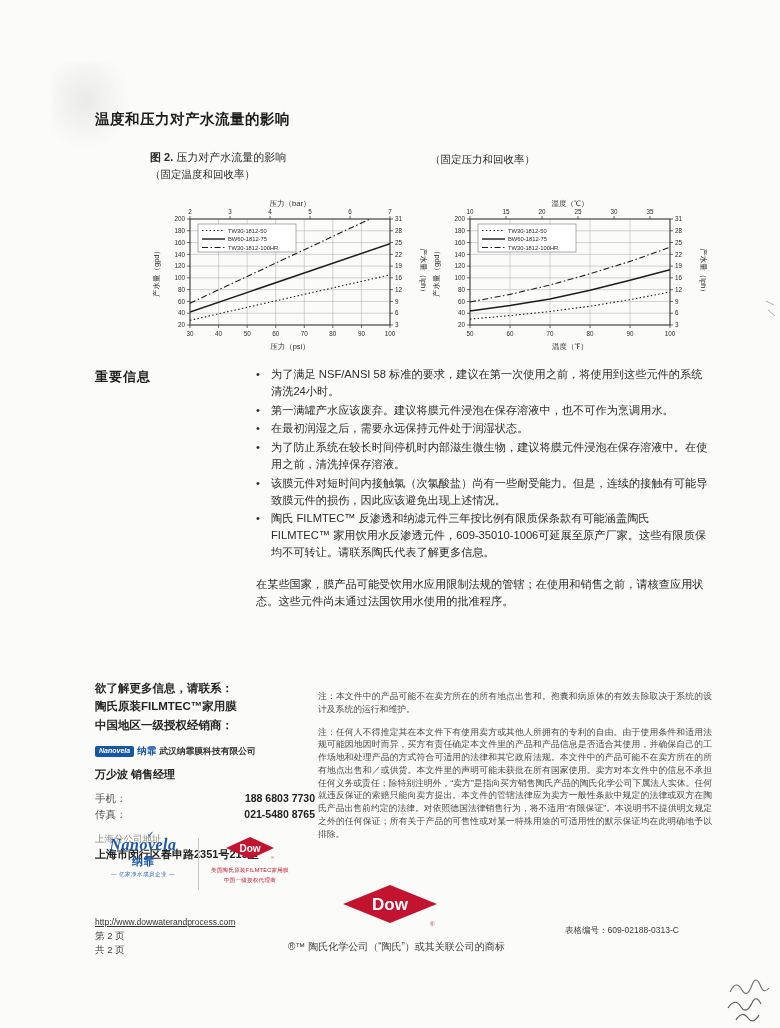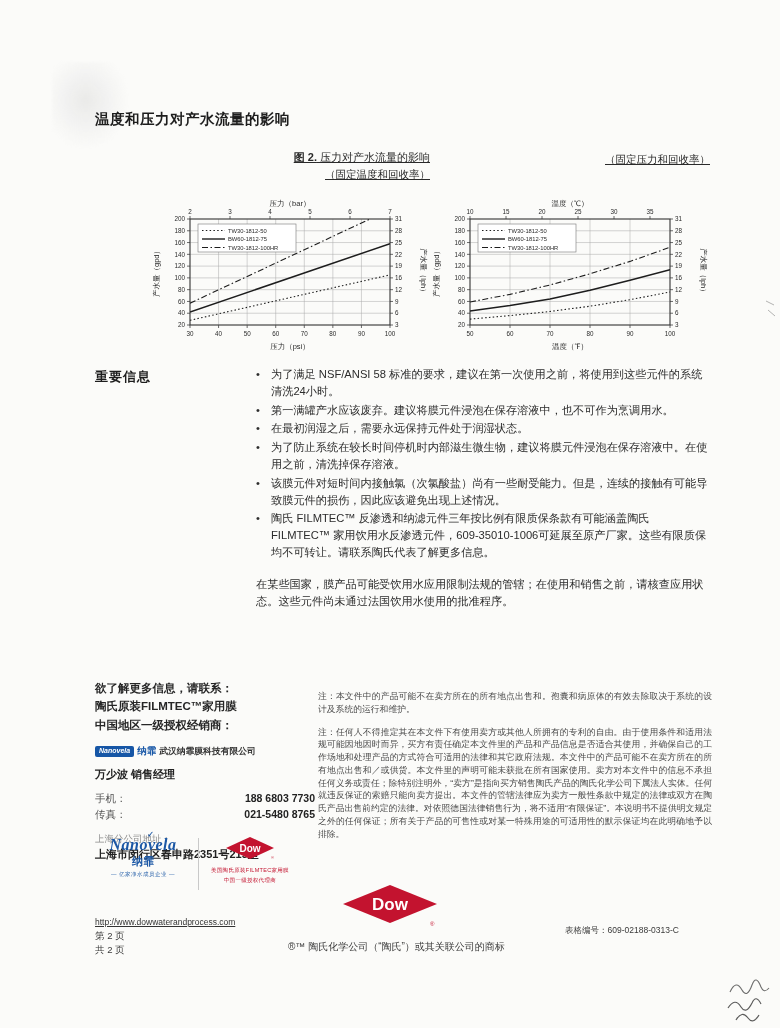--- a/index.html
+++ b/index.html
@@ -7,21 +7,21 @@
     width:780px;height:1028px;position:relative;overflow:hidden;
     background:#fbfbf9;
     font-family:"Liberation Sans", sans-serif;
     color:#383838;
     -webkit-font-smoothing:antialiased;
   }
   .abs{position:absolute;}
   
   .doc-title{left:95px;top:110px;font-size:14.5px;font-weight:bold;color:#1d1d1d;letter-spacing:.5px;}
   
-  .fig-cap{width:280px;text-align:right;color:#2a2a2a;text-decoration:underline;}
+  .fig-cap{width:280px;text-align:left;color:#2a2a2a;}
   .fig-cap .l1{font-size:11px;}
   .fig-cap .l1 b{font-weight:bold;}
   .fig-cap .l2{font-size:10.5px;margin-top:3px;}
   .cap-left{left:150px;top:150px;}
   .cap-right{left:430px;top:150px;}
   
   .chart-box{width:280px;height:165px;top:197px;}
   .chart-left{left:150px;}
   .chart-right{left:430px;}
   

